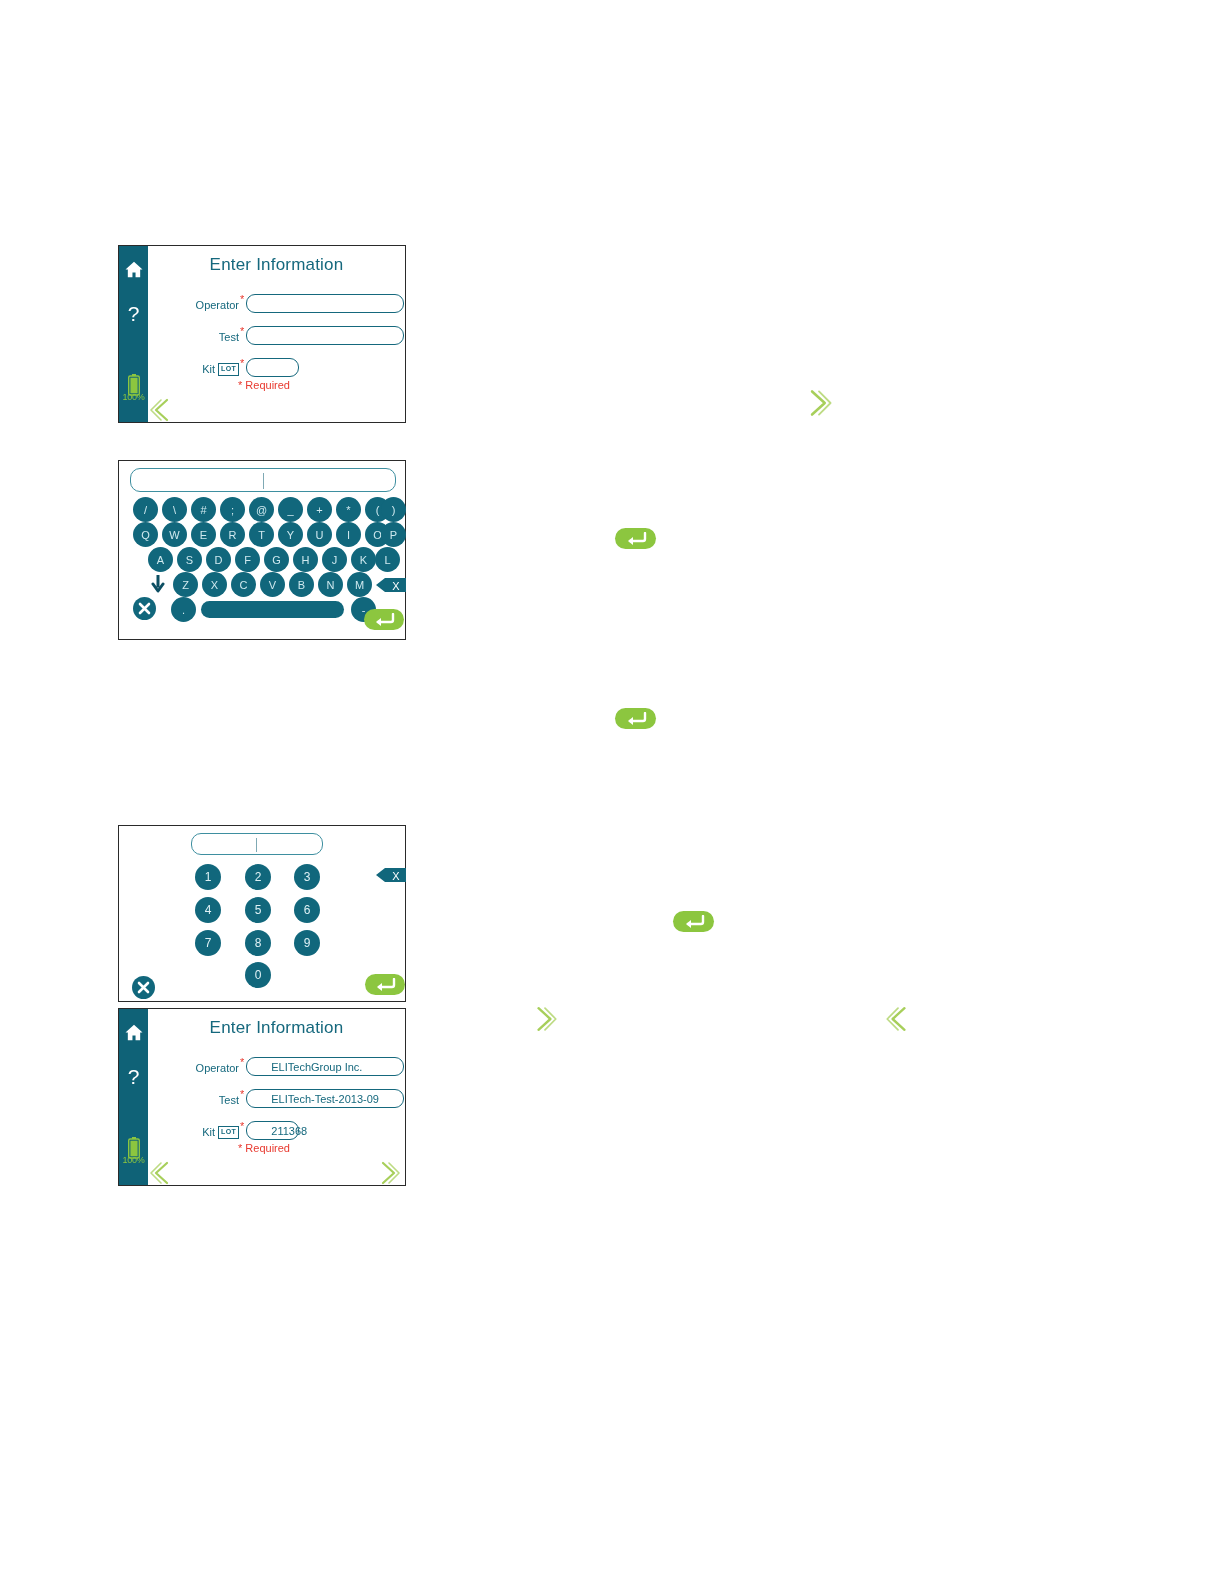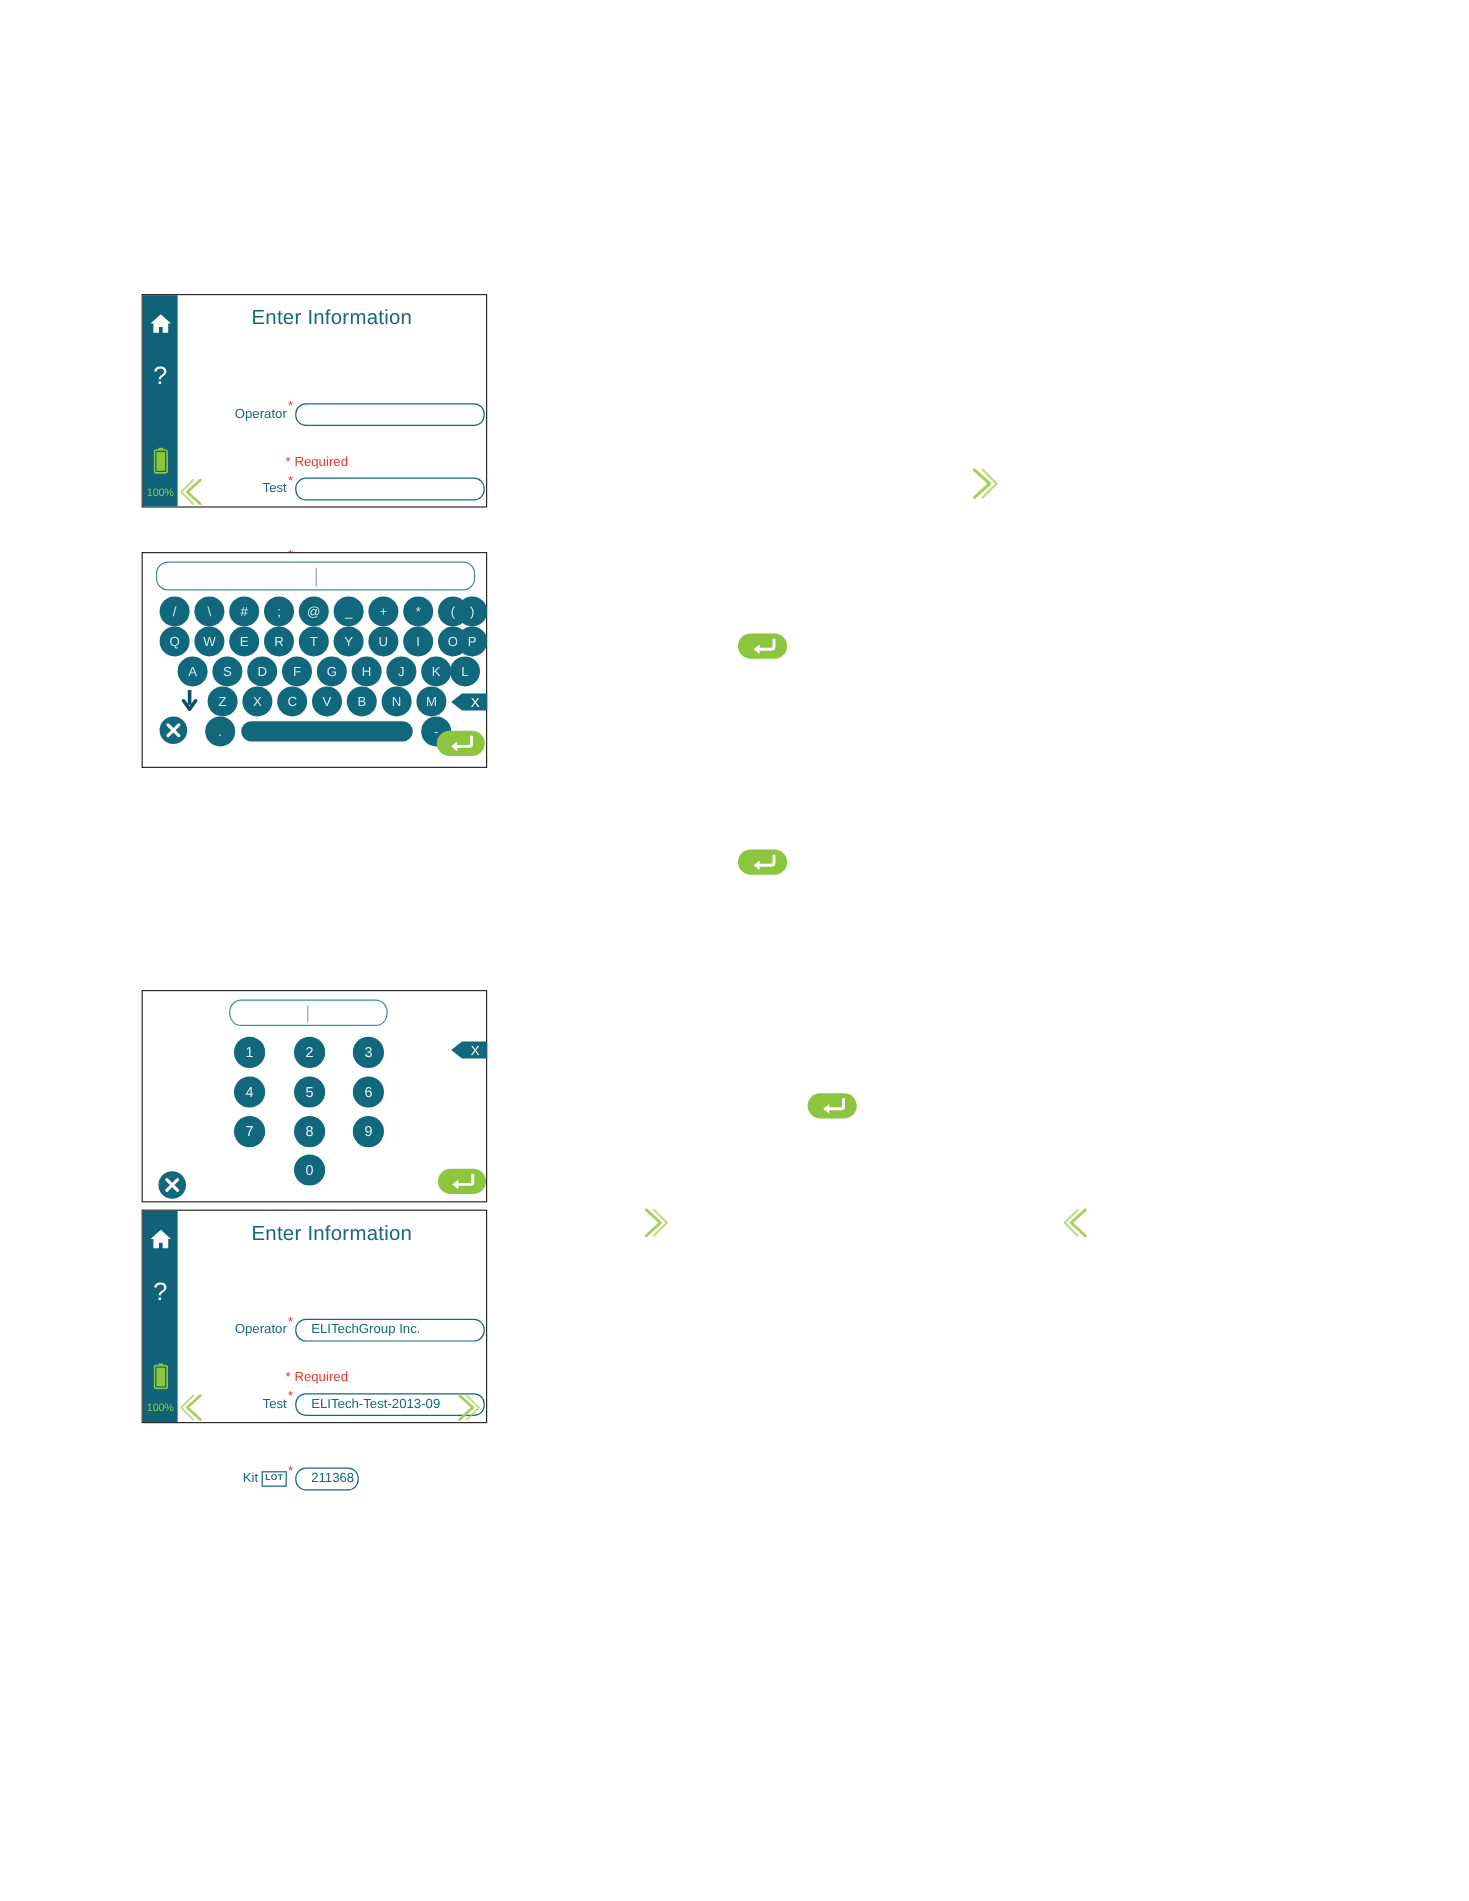--- a/index.html
+++ b/index.html
@@ -14,45 +14,45 @@
     position:absolute;left:0;top:0;width:29px;height:100%;
     background:#0f6277;box-sizing:border-box;
   }
   .sb-home{position:absolute;left:50%;top:15px;transform:translateX(-50%);}
   .sb-help{
     position:absolute;left:50%;top:57px;transform:translateX(-50%);
     color:#ffffff;font-size:21px;line-height:1;font-weight:400;
   }
   .sb-batt{position:absolute;left:50%;bottom:22px;transform:translateX(-50%);}
   .sb-pct{
-    position:absolute;left:50%;bottom:7px;transform:translateX(-50%);
+    position:absolute;left:50%;bottom:20px;transform:translateX(-50%);
     color:#8cc63f;font-size:9px;letter-spacing:-.2px;white-space:nowrap;
   }
 
   
   .screen-title{
     position:absolute;left:29px;right:0;top:9px;text-align:center;
     color:#15687d;font-size:17px;letter-spacing:.2px;
   }
   .form-rows{position:absolute;left:60px;top:48px;}
-  .frow{display:flex;align-items:center;margin-bottom:10px;height:22px;margin-top:40px;}
+  .frow{display:flex;margin-bottom:10px;height:22px;}
   .flabel{
     width:60px;text-align:right;color:#15687d;font-size:11px;
     display:flex;justify-content:flex-end;align-items:center;gap:3px;
   }
   .lot-badge{
     border:1.4px solid #15687d;color:#15687d;font-size:7px;
     padding:0 2px;line-height:10px;height:11px;display:inline-block;
     font-weight:bold;letter-spacing:.3px;
   }
   .req-star{color:#e8392f;font-size:11px;margin:0 2px 0 1px;align-self:flex-start;line-height:11px;}
   .fbox{
     border:1.3px solid #15687d;border-radius:9px;height:19px;
     box-sizing:border-box;background:#fff;display:flex;align-items:center;
-    padding:0 12px;color:#15687d;font-size:11px;white-space:nowrap;
+    padding:0 24px;color:#15687d;font-size:11px;white-space:nowrap;
   }
   .fbox.wide{width:158px;}
   .fbox.narrow{width:53px;}
   .required-note{
     position:absolute;left:auto;color:#e8392f;font-size:11px;white-space:nowrap;
   }
 
   .chev{position:absolute;}
   .chev svg{display:block;}
 

